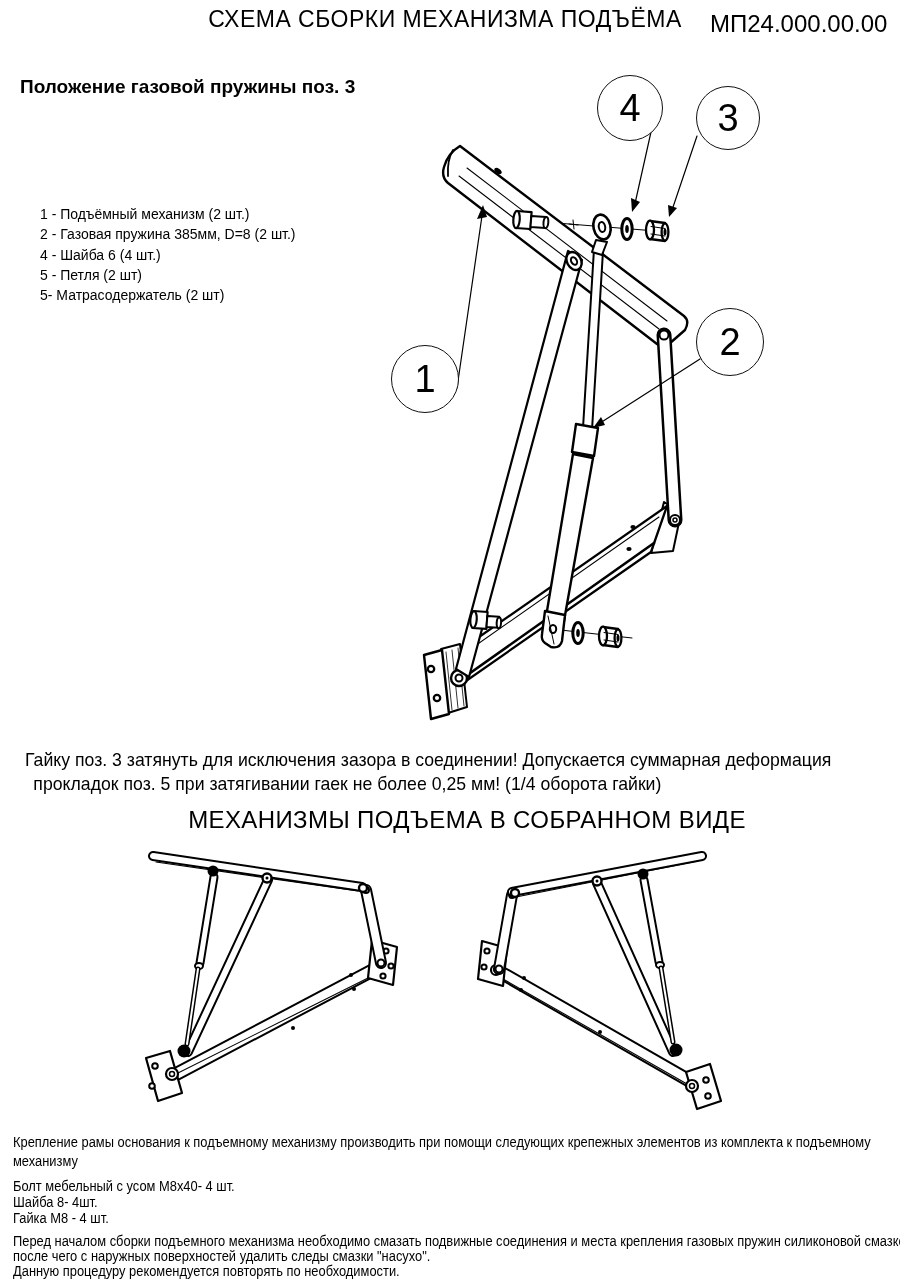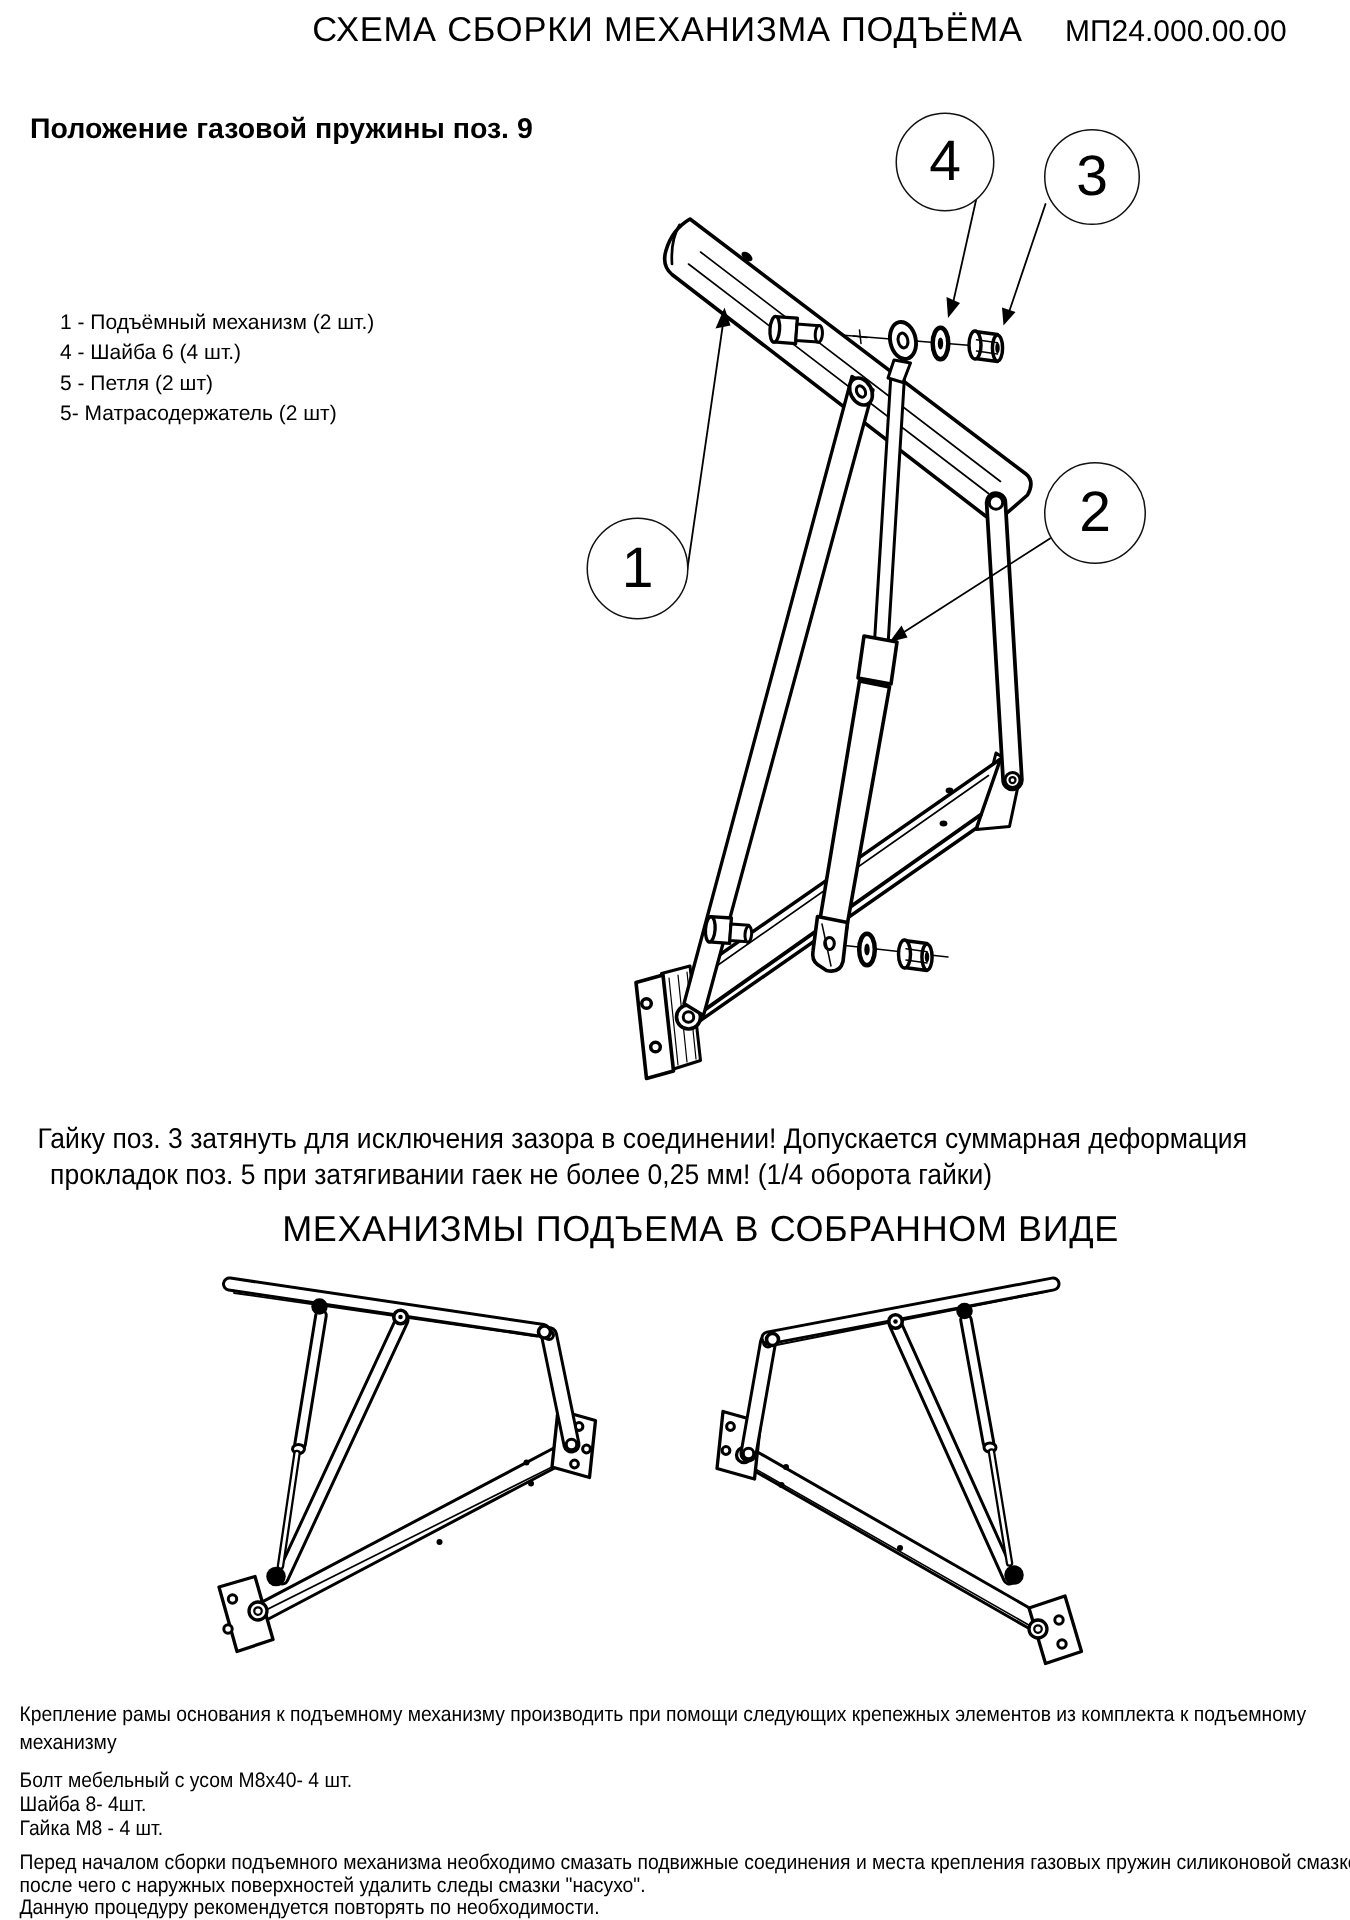--- a/index.html
+++ b/index.html
@@ -1,21 +1,21 @@
 <!DOCTYPE html>
 <html><head>
 <meta charset="utf-8">
 <style>
   html,body{margin:0;padding:0;background:#fff;width:900px;height:1280px;overflow:hidden;
     font-family:"Liberation Sans",sans-serif;color:#000;}
   #page{position:relative;width:900px;height:1280px;background:#fff;}
   #art{position:absolute;left:0;top:0;z-index:1;}
   .txt{position:absolute;z-index:2;white-space:nowrap;}
   .title{font-size:23px;letter-spacing:.5px;}
-  .docnum{font-size:20px;}
+  .docnum{font-size:24px;}
   .boldnote{font-weight:bold;font-size:19px;line-height:22px;text-align:center;}
   .plist{font-size:14px;line-height:20.3px;}
   .note{font-size:19px;line-height:24px;transform:scaleX(0.93);transform-origin:0 0;}
   .note .indent{padding-left:9px;}
   .sectitle{font-size:24px;letter-spacing:.4px;text-align:center;width:900px;}
   .foot{font-size:14px;line-height:19px;transform:scaleX(0.92);transform-origin:0 0;}
   .foot2{font-size:14px;line-height:16px;transform:scaleX(0.92);transform-origin:0 0;}
   .foot3{font-size:14px;line-height:15px;transform:scaleX(0.92);transform-origin:0 0;}
   .callout{position:absolute;z-index:3;border:1.6px solid #111;border-radius:50%;
     background:#fff;display:flex;align-items:center;justify-content:center;
@@ -225,25 +225,26 @@
       <circle cx="597" cy="881" r="1.5" fill="#000" stroke="none"></circle>
       <circle cx="515" cy="893" r="4" fill="#fff" stroke-width="2.4"></circle>
     </g>
   </svg>
 
   <div class="txt title" style="left:0;top:6px;width:890px;text-align:center;">СХЕМА СБОРКИ МЕХАНИЗМА ПОДЪЁМА</div>
 
   <div class="txt docnum" style="left:710px;top:10px;">МП24.000.00.00</div>
 
   <div class="txt boldnote" style="left:20px;top:76px;width:330px;">
-    <div>Положение газовой пружины поз. 9</div>
+    <div>Положение газовой пружины поз. 3</div>
   </div>
 
   <div class="txt plist" style="left:40px;top:204px;">
     <div>1 - Подъёмный механизм (2 шт.)</div>
+    <div>2 - Газовая пружина 385мм, D=8 (2 шт.)</div>
     <div>4 - Шайба 6 (4 шт.)</div>
     <div>5 - Петля (2 шт)</div>
     <div>5- Матрасодержатель (2 шт)</div>
   </div>
 
   <div class="callout" style="left:391px;top:345px;width:66px;height:66px;">1</div>
   <div class="callout" style="left:696px;top:308px;width:66px;height:66px;">2</div>
   <div class="callout" style="left:696px;top:86px;width:62px;height:62px;">3</div>
   <div class="callout" style="left:597px;top:75px;width:64px;height:64px;">4</div>
 

